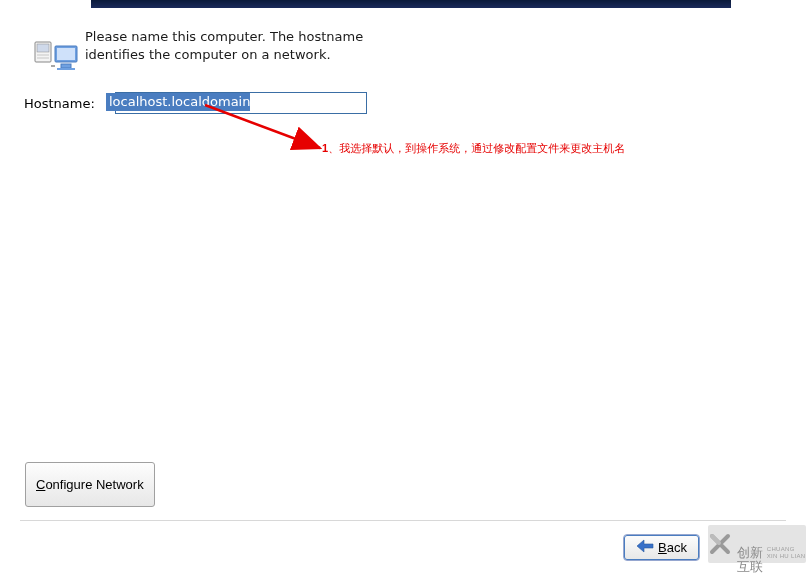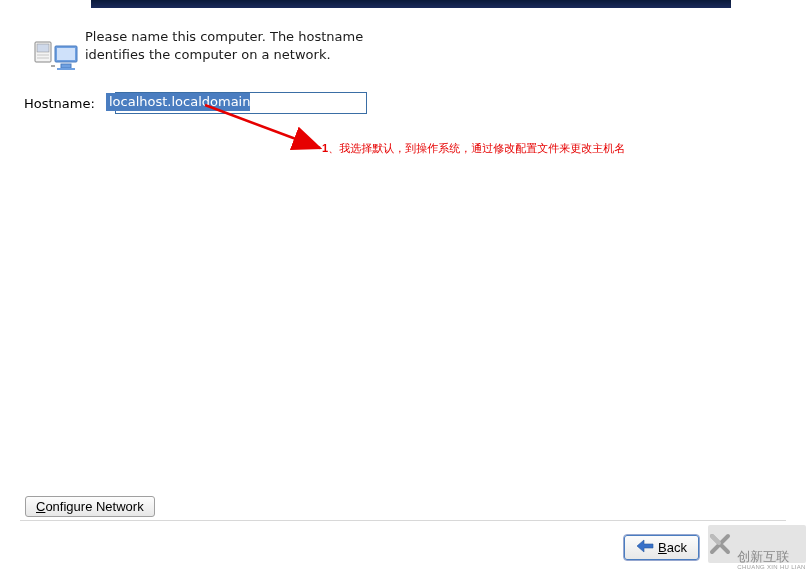--- a/index.html
+++ b/index.html
@@ -90,22 +90,22 @@
       font-size: 11px;
       line-height: 1.55;
       font-family: "Microsoft YaHei", "PingFang SC", sans-serif;
     }
     .annotation .num {
       font-weight: bold;
     }
     .configure-btn {
       position: absolute;
       left: 25px;
-      top: 496px;
-      padding: 2px 10px;
+      top: 462px;
+      padding: 14px 10px;
       font-size: 13px;
       border: 1px solid #a0a0a0;
       border-radius: 3px;
       background: linear-gradient(to bottom, #fdfdfd, #e7e7e7);
       cursor: pointer;
     }
     .separator {
       position: absolute;
       left: 20px;
       right: 20px;
@@ -145,21 +145,21 @@
       justify-content: center;
       gap: 5px;
       color: #8c8c8c;
       font-size: 11px;
       font-family: "Microsoft YaHei", sans-serif;
     }
     .watermark .x {
       width: 24px; height: 24px;
       display:flex;align-items:center;justify-content:center;
     }
-    .watermark .wm-text { display:flex; flex-direction:column; line-height:1.05;margin-top:32px; }
+    .watermark .wm-text { display:flex; flex-direction:row; line-height:1.05;margin-top:32px; }
     .watermark .wm-cn { font-size: 13px; color:#8a8a8a; font-weight:500;}
     .watermark .wm-en { font-size: 6px; color:#a0a0a0; letter-spacing:0.3px;}
     .u { text-decoration: underline; }
   </style>
 </head>
 <body>
 
 <div class="header-banner"></div>
 
 <div class="intro-row">

